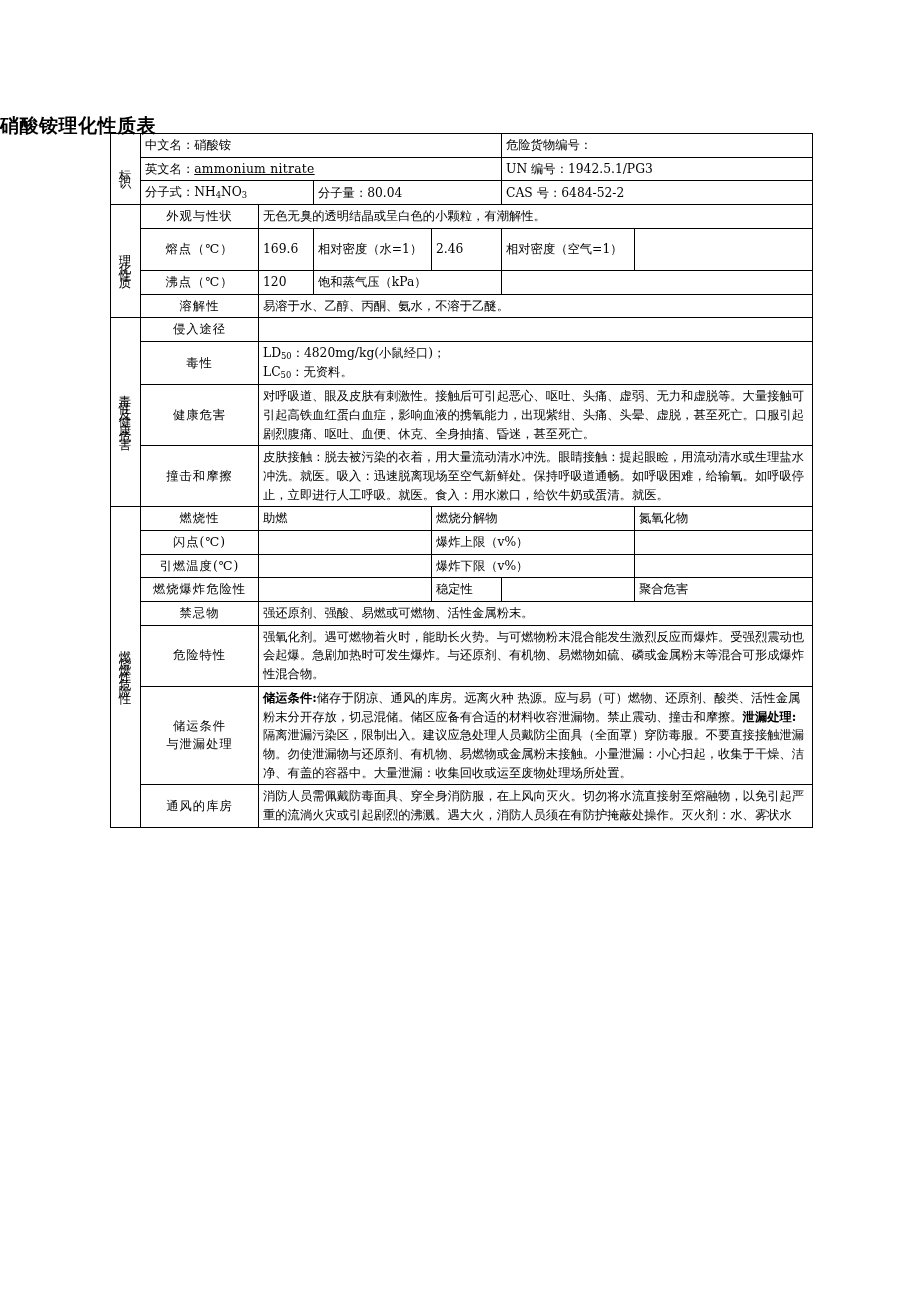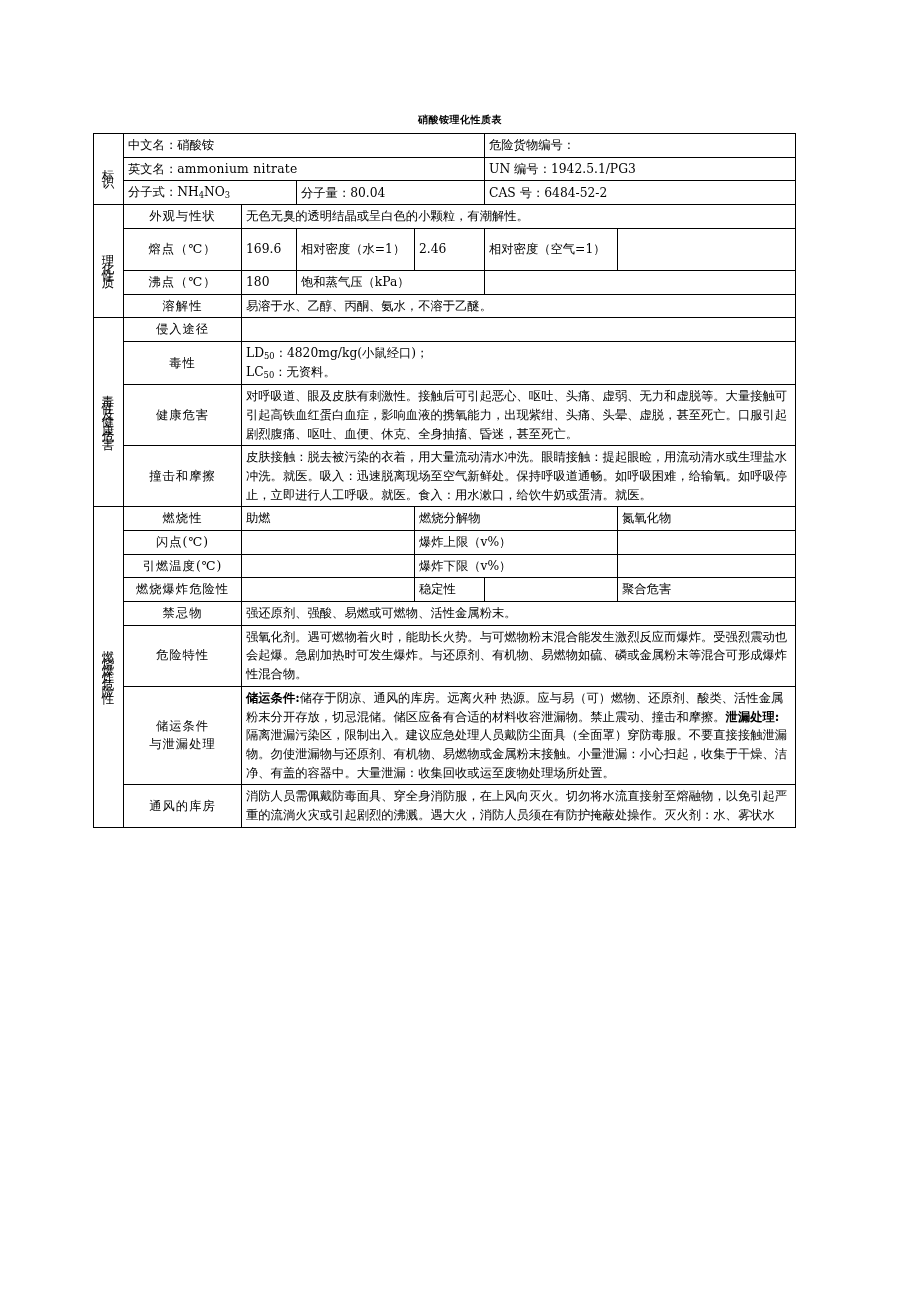--- a/index.html
+++ b/index.html
@@ -18,29 +18,28 @@
     position: relative;
     width: 920px;
     height: 1302px;
     box-sizing: border-box;
   }
   .doc-title {
     position: absolute;
     left: 0;
     top: 113px;
     width: 920px;
-    text-align: center;
-    font-size: 10px;
+    font-size: 19px;
     font-weight: bold;
     font-family: "DejaVu Serif", "Liberation Serif", serif;
     letter-spacing: 0.5px;
   }
   table.sheet {
     position: absolute;
-    left: 93px;
+    left: 110px;
     top: 133px;
     width: 702px;
     border-collapse: collapse;
     table-layout: fixed;
   }
   table.sheet td {
     border: 1px solid #000000;
     padding: 2px 4px;
     font-size: 12.3px;
     line-height: 1.52;
@@ -77,20 +76,21 @@
     line-height: 1.62;
   }
   .b { font-weight: bold; }
   sub {
     font-size: 0.68em;
     vertical-align: -0.28em;
   }
   .mono-ish {
     font-family: "DejaVu Serif", "Liberation Serif", serif;
     letter-spacing: 0.3px;
+    text-decoration: underline;
   }
   .twoline {
     text-align: center;
     line-height: 1.45;
   }
   .leftpad { padding-left: 8px; }
 </style>
 </head>
 <body>
 
@@ -155,21 +155,21 @@
         <td class="rowlabel">熔点（℃）</td>
         <td class="ctr">169.6</td>
         <td class="ctr">相对密度（水=1）</td>
         <td class="ctr">2.46</td>
         <td class="lft">相对密度（空气=1）</td>
         <td class="ctr"></td>
       </tr>
 
       <tr>
         <td class="rowlabel">沸点（℃）</td>
-        <td class="ctr">180</td>
+        <td class="ctr">120</td>
         <td class="ctr" colspan="2">饱和蒸气压（kPa）</td>
         <td class="ctr" colspan="2"></td>
       </tr>
 
       <tr>
         <td class="rowlabel">溶解性</td>
         <td class="lft leftpad" colspan="5">易溶于水、乙醇、丙酮、氨水，不溶于乙醚。</td>
       </tr>
 
       <tr>

